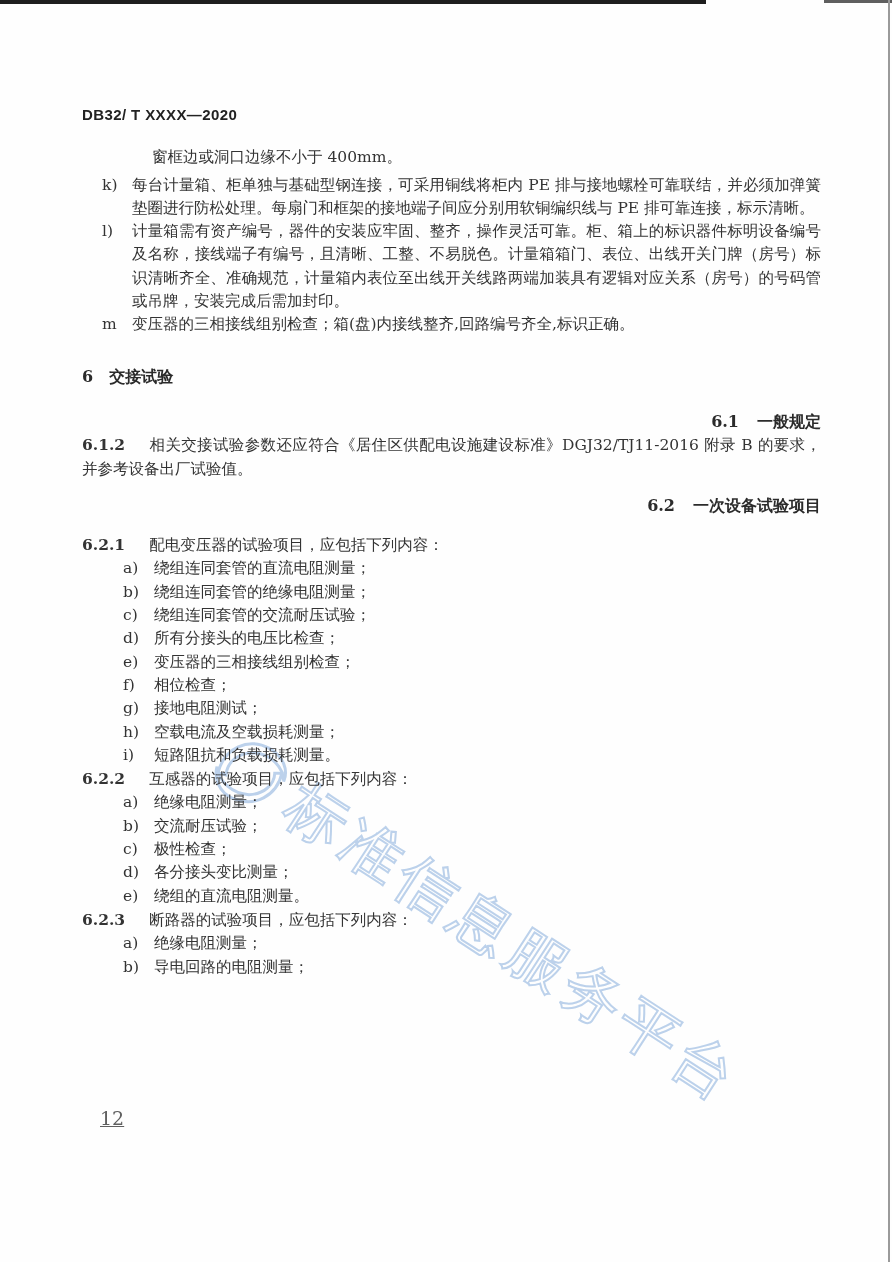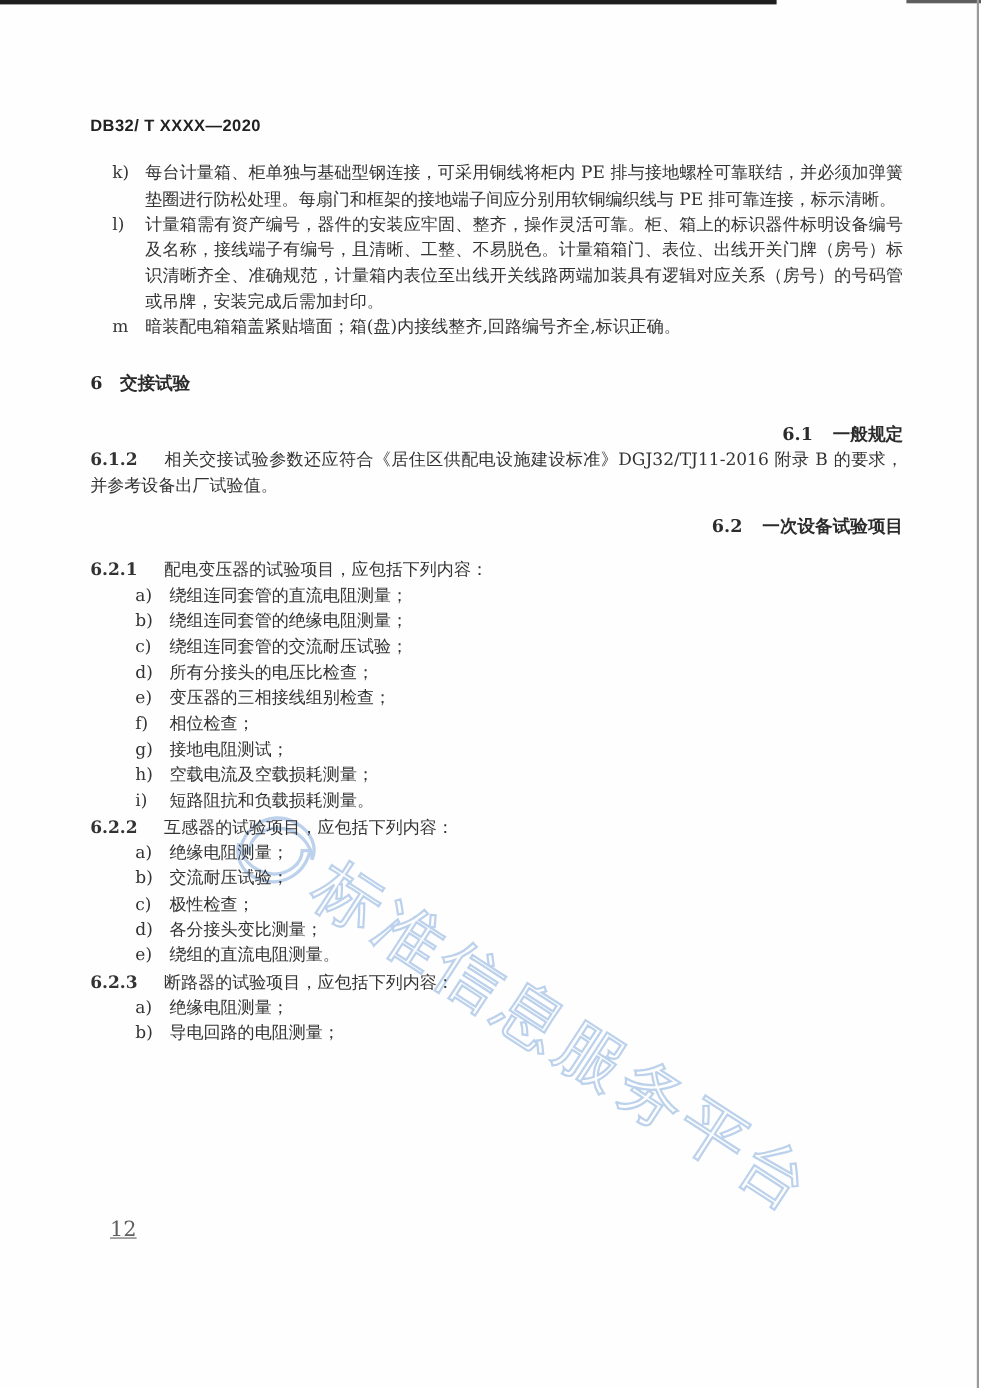--- a/index.html
+++ b/index.html
@@ -116,33 +116,34 @@
         <path d="M68,24 C76,46 64,68 40,72 C26,74 14,66 10,54 C20,66 38,68 52,60 C64,52 68,38 62,28 Z"></path>
       </g>
     </svg>
     <span class="wm-text">标准信息服务平台</span>
   </div>
 
   <main class="content">
 
     <div class="doc-header">DB32/ T XXXX—2020</div>
 
+    <p class="cont-line">窗框边或洞口边缘不小于 400mm。</p>
 
     <div class="hang-list top-list">
       <div class="li">
         <span class="marker">k)</span>
         <span class="li-text">每台计量箱、柜单独与基础型钢连接，可采用铜线将柜内 PE 排与接地螺栓可靠联结，并必须加弹簧垫圈进行防松处理。每扇门和框架的接地端子间应分别用软铜编织线与 PE 排可靠连接，标示清晰。</span>
       </div>
       <div class="li">
         <span class="marker">l)</span>
         <span class="li-text">计量箱需有资产编号，器件的安装应牢固、整齐，操作灵活可靠。柜、箱上的标识器件标明设备编号及名称，接线端子有编号，且清晰、工整、不易脱色。计量箱箱门、表位、出线开关门牌（房号）标识清晰齐全、准确规范，计量箱内表位至出线开关线路两端加装具有逻辑对应关系（房号）的号码管或吊牌，安装完成后需加封印。</span>
       </div>
       <div class="li">
         <span class="marker">m</span>
-        <span class="li-text">暗装配电箱箱盖紧贴墙面；箱(盘)内接线整齐,回路编号齐全,标识正确。</span>
+        <span class="li-text">变压器的三相接线组别检查；箱(盘)内接线整齐,回路编号齐全,标识正确。</span>
       </div>
     </div>
 
     <h2 class="chapter">
       <span class="num">6</span><span>交接试验</span>
     </h2>
 
     <h3 class="section s61">
       <span class="num">6.1</span><span>一般规定</span>
     </h3>

